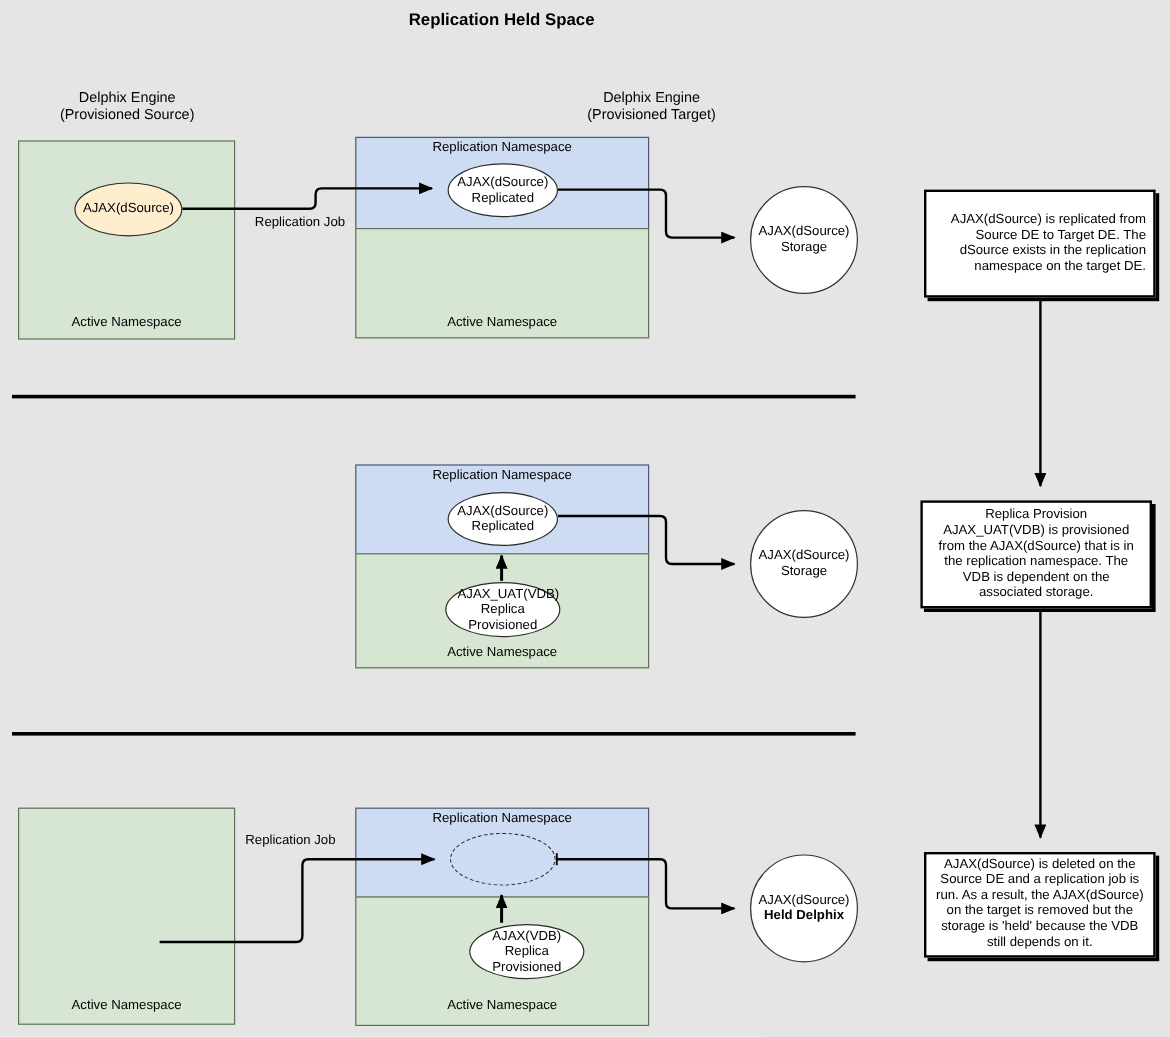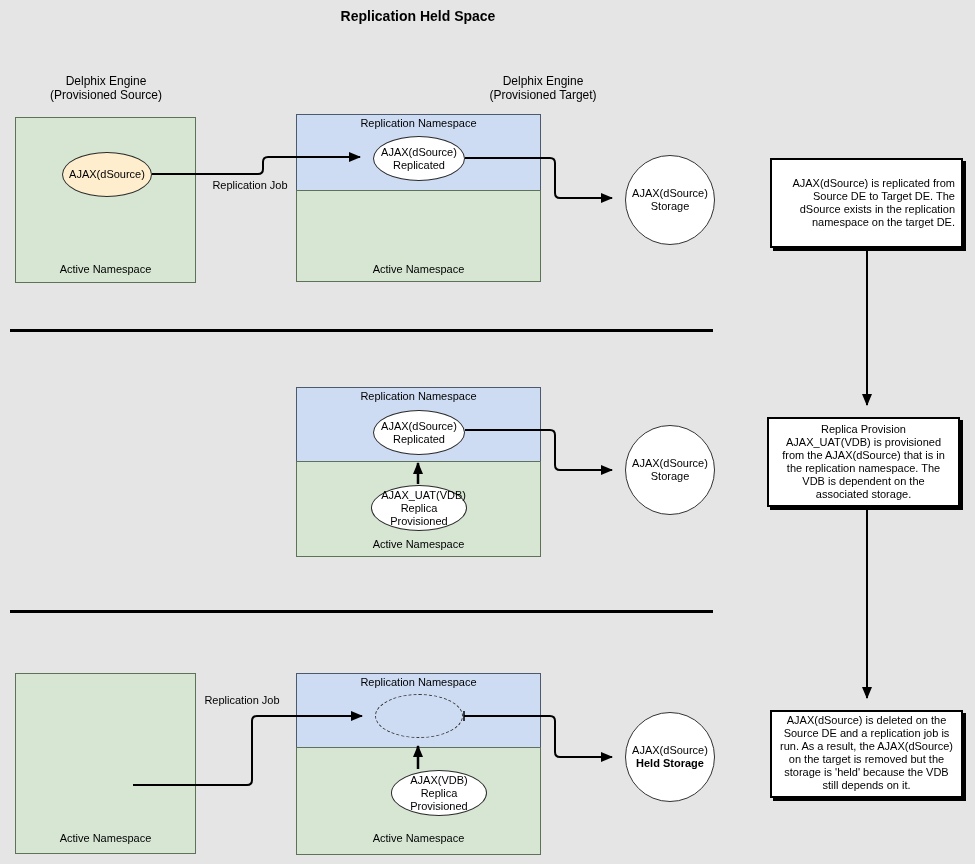--- a/index.html
+++ b/index.html
@@ -123,21 +123,21 @@
 
   <div class="abs ellipse dashed" style="left:375px;top:694px;width:88px;height:44px;"></div>
 
   <div class="abs ellipse" style="left:391px;top:770px;width:96px;height:46px;">
     <div>AJAX(VDB)</div>
     <div>Replica Provisioned</div>
   </div>
 
   <div class="abs circle" style="left:625px;top:712px;width:90px;height:90px;">
     <div>AJAX(dSource)</div>
-    <div class="bold">Held Storage</div>
+    <div class="bold">Held Delphix</div>
   </div>
 
   <div class="abs ctr lbl" style="left:192px;top:694px;width:100px;">Replication Job</div>
 
   <div class="abs note" style="left:770px;top:710px;width:193px;height:88px;align-items:flex-end;">
     <div>AJAX(dSource) is deleted on the Source DE and a replication job is run. As a result, the AJAX(dSource) on the target is removed but the storage is 'held' because the VDB still depends on it.</div>
   </div>
 
   <svg class="overlay" width="975" height="864" viewBox="0 0 975 864">
     <defs>

